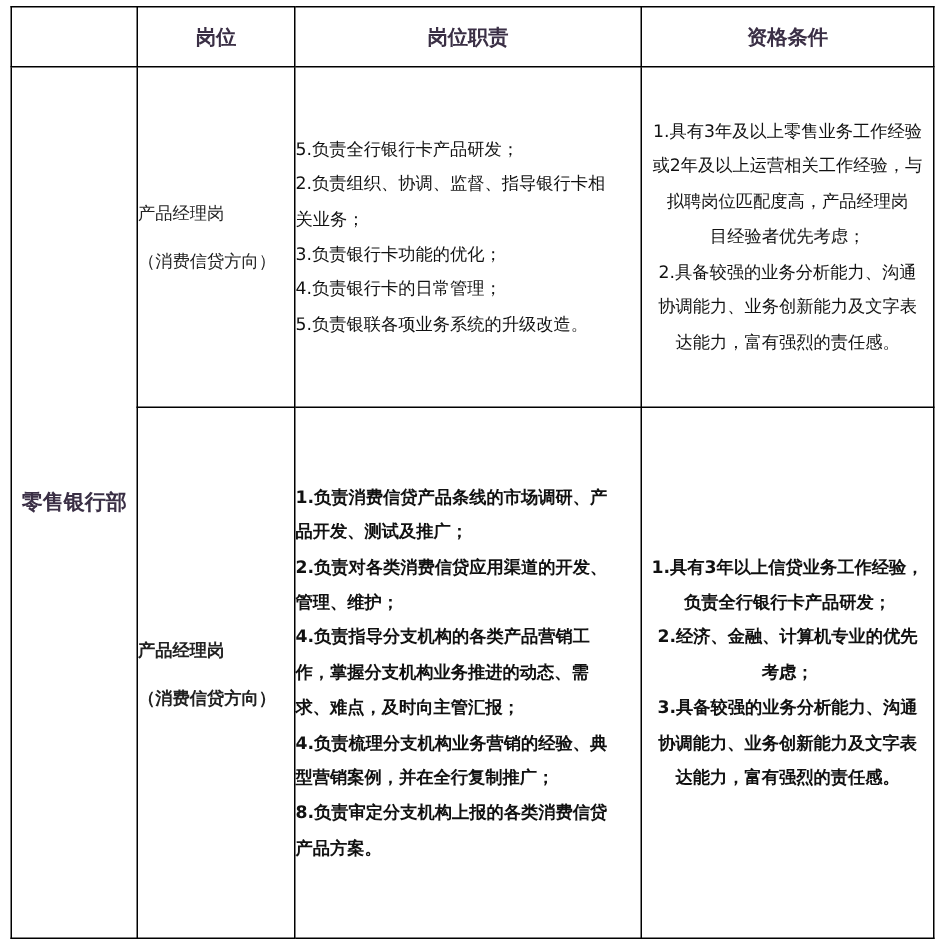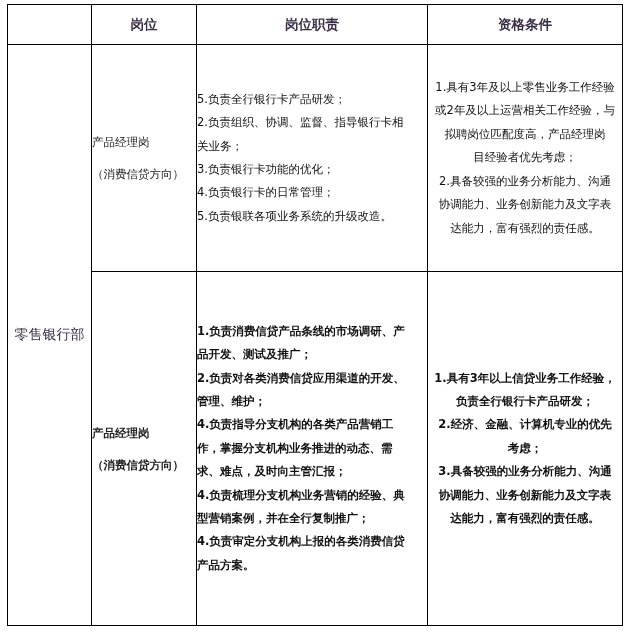--- a/index.html
+++ b/index.html
@@ -2,21 +2,21 @@
 <html><head>
 <meta charset="utf-8">
 <style>
   html, body { margin: 0; padding: 0; background: #ffffff; }
   body { width: 627px; height: 634px; position: relative; overflow: hidden;
          font-family: "DejaVu Sans", "Liberation Sans", sans-serif; color: #000; }
   table.job { position: absolute; left: 7px; top: 4px; border-collapse: collapse;
               table-layout: fixed; width: 615px; }
   table.job td, table.job th { border: 1.5px solid #000; padding: 0; vertical-align: middle; }
   th.hdr { height: 39px; font-size: 13.5px; font-weight: bold; color: #3a2f45; text-align: center; }
-  td.dept { font-size: 14px; font-weight: normal; color: #3a2f45; text-align: center; }
+  td.dept { font-size: 14px; font-weight: bold; color: #3a2f45; text-align: center; }
   td.pos { font-size: 11.5px; text-align: left; color: #222; line-height: 32px; }
   td.duty, td.qual { font-size: 11.5px; line-height: 23.4px; color: #111; padding: 0 2px 0 1px; }
   td.qual { padding-left: 2px; text-align: center; }
   .ln { display: block; white-space: nowrap; }
   .p { display: block; }
   tr.r1 td { height: 226px; }
   tr.r2 td { height: 353px; font-weight: bold; }
 </style>
 </head>
 <body>
@@ -67,21 +67,21 @@
     <td class="duty">
       <span class="ln">1.负责消费信贷产品条线的市场调研、产</span>
       <span class="ln">品开发、测试及推广；</span>
       <span class="ln">2.负责对各类消费信贷应用渠道的开发、</span>
       <span class="ln">管理、维护；</span>
       <span class="ln">4.负责指导分支机构的各类产品营销工</span>
       <span class="ln">作，掌握分支机构业务推进的动态、需</span>
       <span class="ln">求、难点，及时向主管汇报；</span>
       <span class="ln">4.负责梳理分支机构业务营销的经验、典</span>
       <span class="ln">型营销案例，并在全行复制推广；</span>
-      <span class="ln">4.负责审定分支机构上报的各类消费信贷</span>
+      <span class="ln">8.负责审定分支机构上报的各类消费信贷</span>
       <span class="ln">产品方案。</span>
     </td>
     <td class="qual">
       <span class="ln">1.具有3年以上信贷业务工作经验，</span>
       <span class="ln">负责全行银行卡产品研发；</span>
       <span class="ln">2.经济、金融、计算机专业的优先</span>
       <span class="ln">考虑；</span>
       <span class="ln">3.具备较强的业务分析能力、沟通</span>
       <span class="ln">协调能力、业务创新能力及文字表</span>
       <span class="ln">达能力，富有强烈的责任感。</span>

